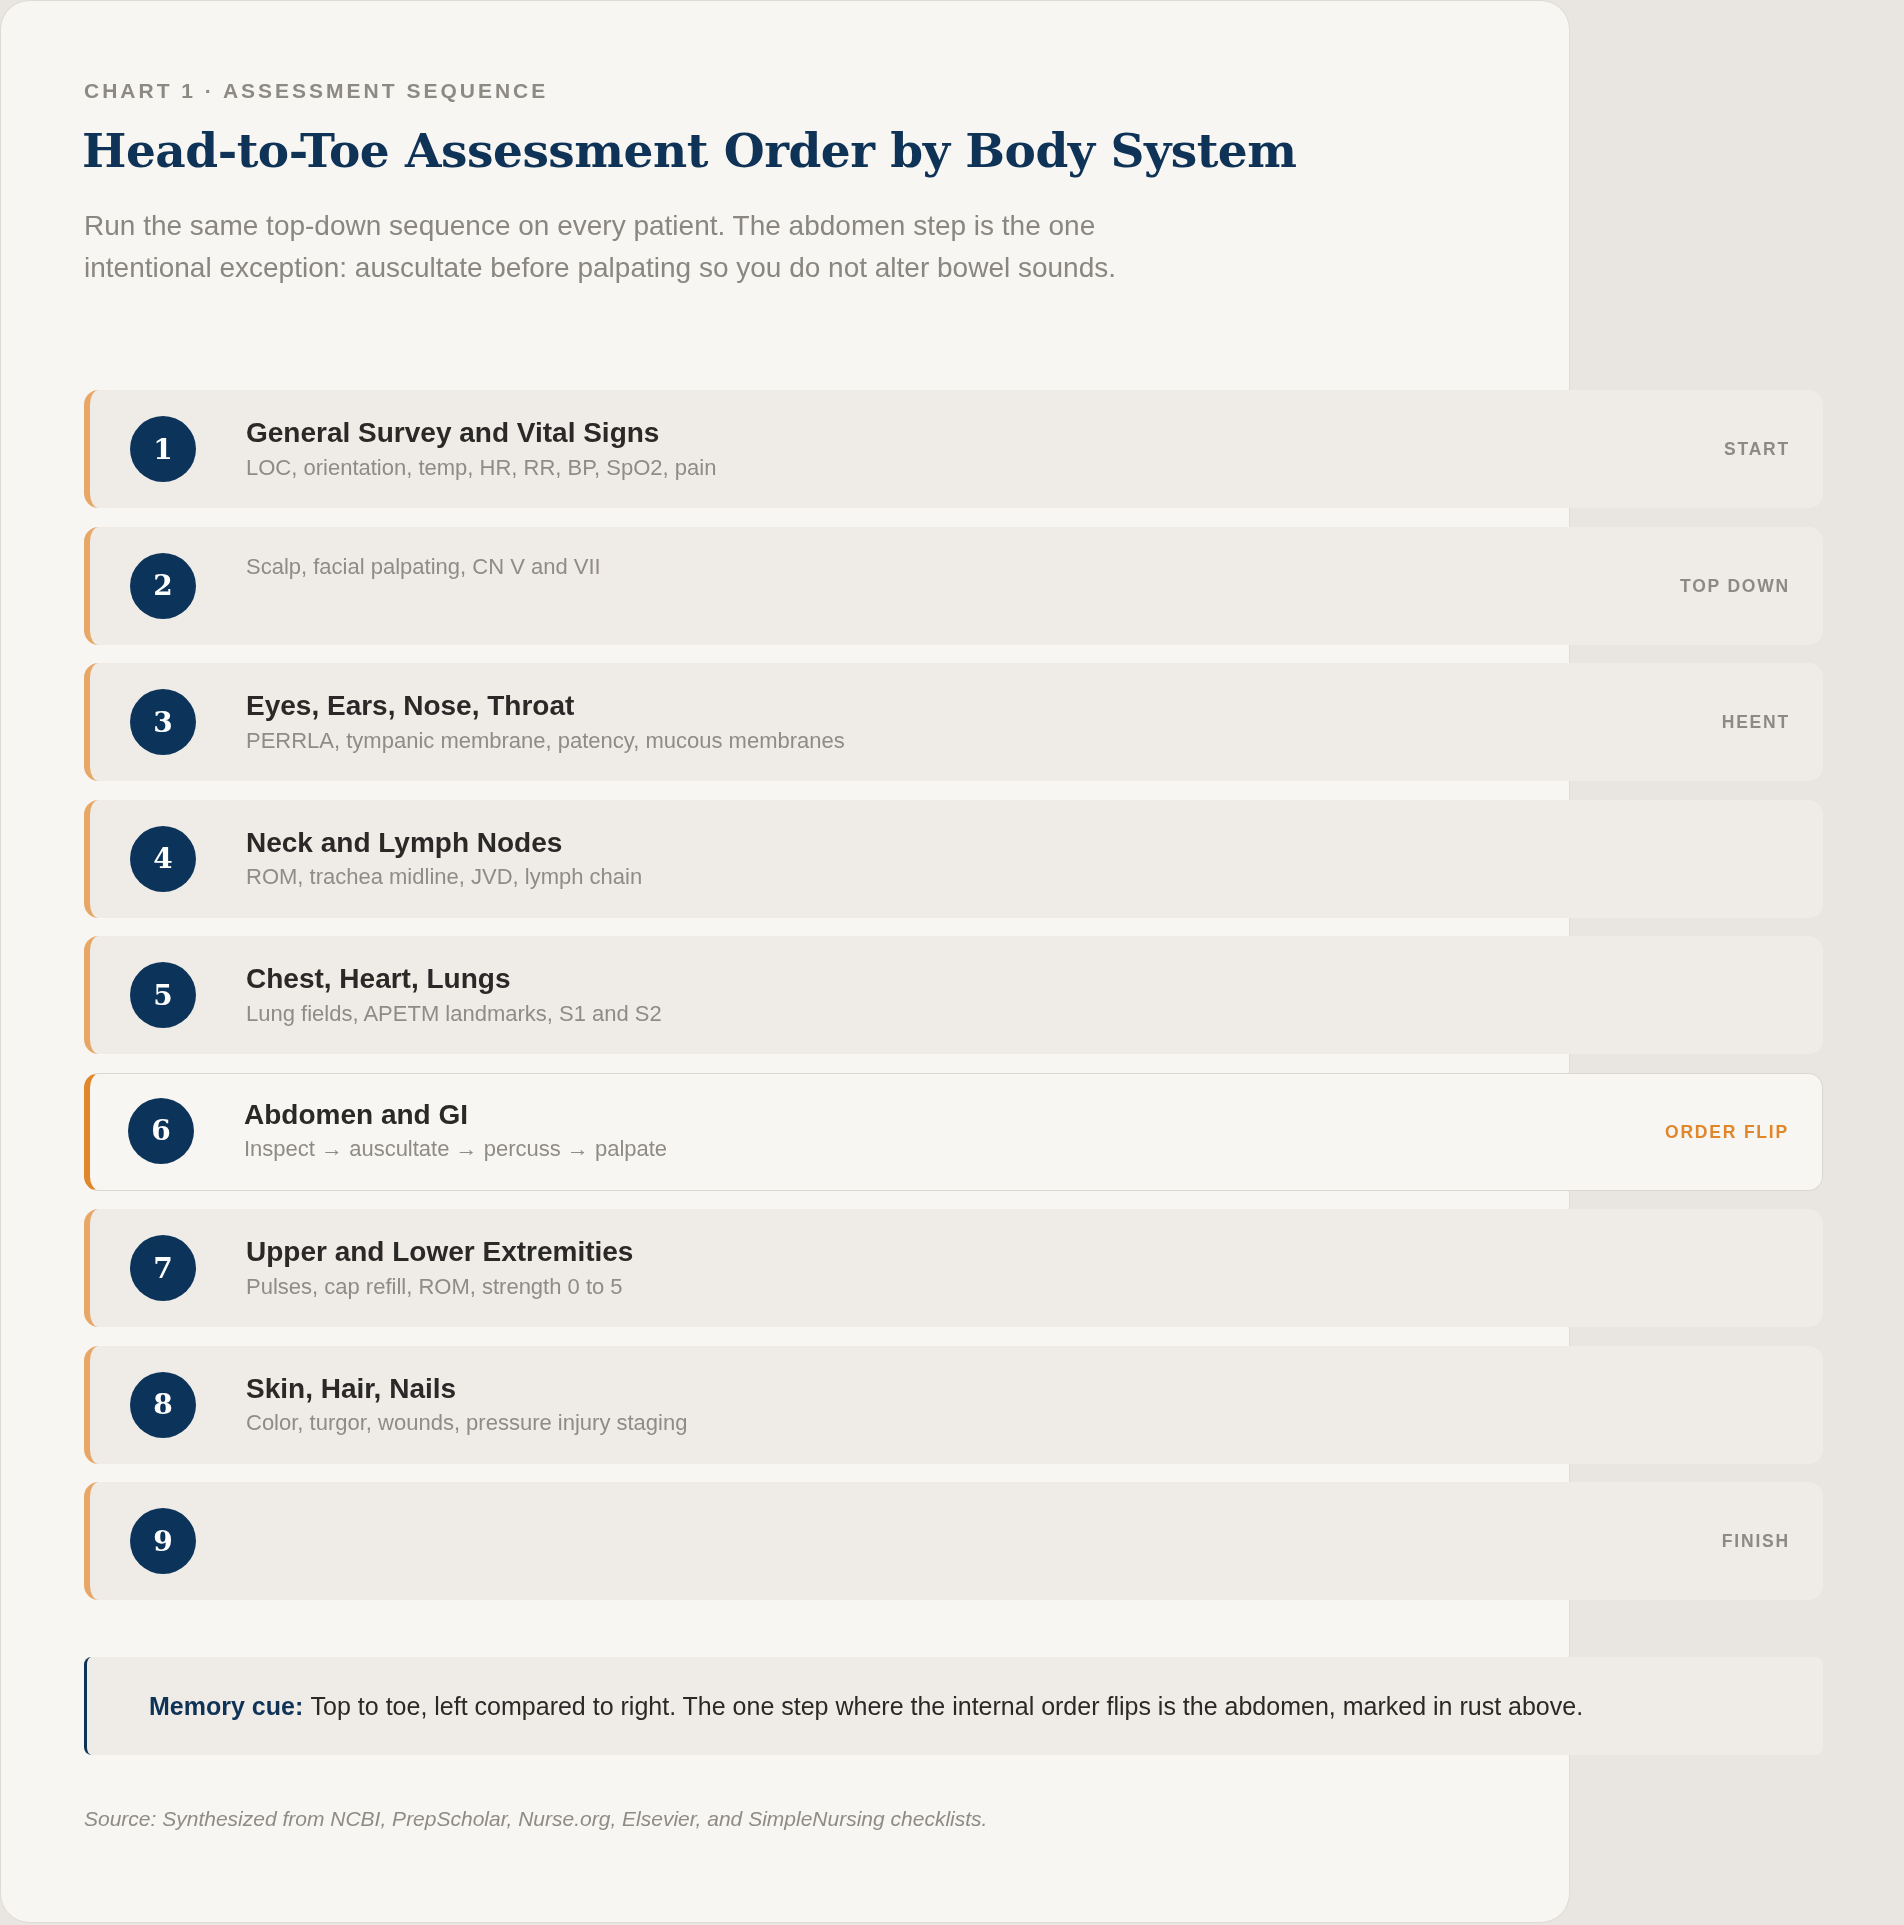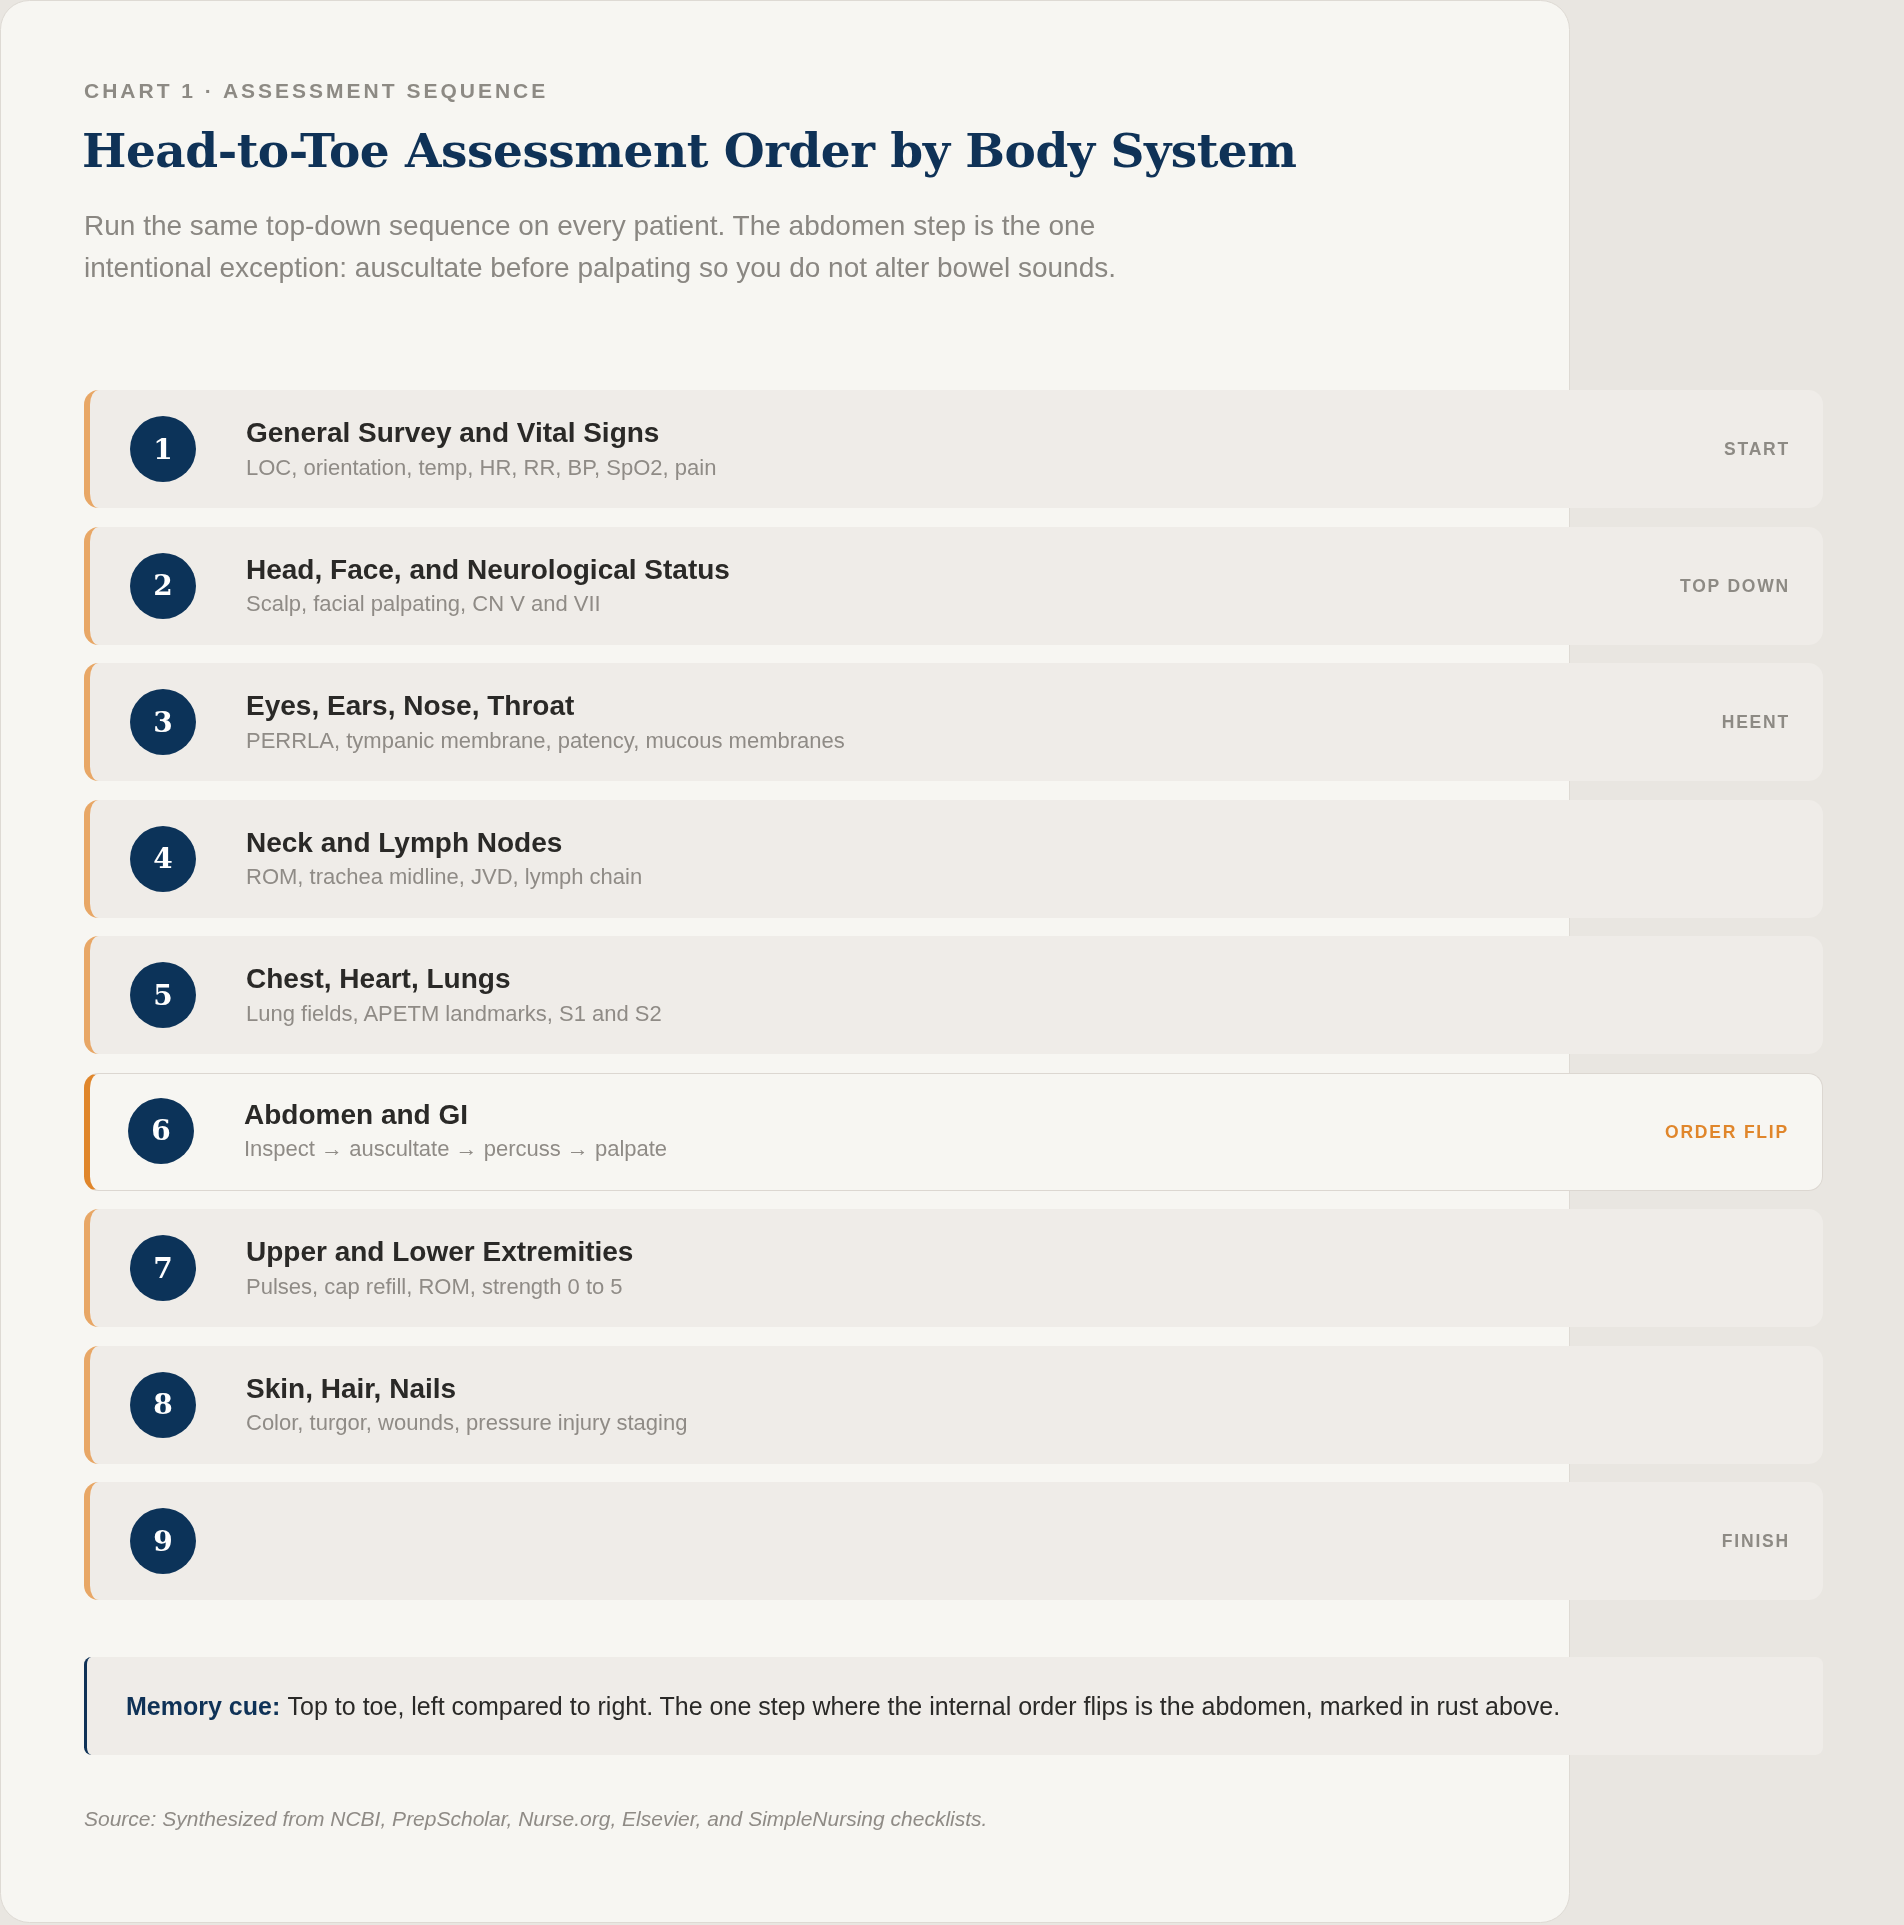--- a/index.html
+++ b/index.html
@@ -47,21 +47,21 @@
   .detail { font-size: 22px; color: #8f8b86; line-height: 29.5px; margin-top: 1.8px; white-space: nowrap; }
   .tag {
     position: absolute; right: 33px; top: 50%; transform: translateY(-50%);
     font-size: 17.5px; font-weight: 700; letter-spacing: 1.8px; color: #8d8a84;
     text-transform: uppercase;
   }
   .step.highlight .tag { right: 33px; color: #e0862b; }
   .memory {
     position: absolute; left: 83px; top: 1656px; width: 1739px; height: 98px;
     background: #efece8; border-left: 3.7px solid #0f3257; border-radius: 7.4px;
-    padding-left: 39px; display: flex; align-items: center;
+    padding-left: 62px; display: flex; align-items: center;
     font-size: 25px; color: #2a2927; white-space: nowrap;
   }
   .memory .label { font-weight: 700; color: #0f3257; margin-right: 7.4px; }
   .source {
     position: absolute; left: 83px; top: 1806px;
     font-size: 21px; font-style: italic; color: #8f8b86;
   }
 </style>
 </head>
 <body>
@@ -76,21 +76,20 @@
       <div class="num">1</div>
       <div class="text">
         <div class="name">General Survey and Vital Signs</div>
         <div class="detail">LOC, orientation, temp, HR, RR, BP, SpO2, pain</div>
       </div>
       <div class="tag">START</div>
     </div>
     <div class="step">
       <div class="num">2</div>
       <div class="text">
-        <div class="name">Head, Face, and Neurological Status</div>
         <div class="detail">Scalp, facial palpating, CN V and VII</div>
       </div>
       <div class="tag">TOP DOWN</div>
     </div>
     <div class="step">
       <div class="num">3</div>
       <div class="text">
         <div class="name">Eyes, Ears, Nose, Throat</div>
         <div class="detail">PERRLA, tympanic membrane, patency, mucous membranes</div>
       </div>

